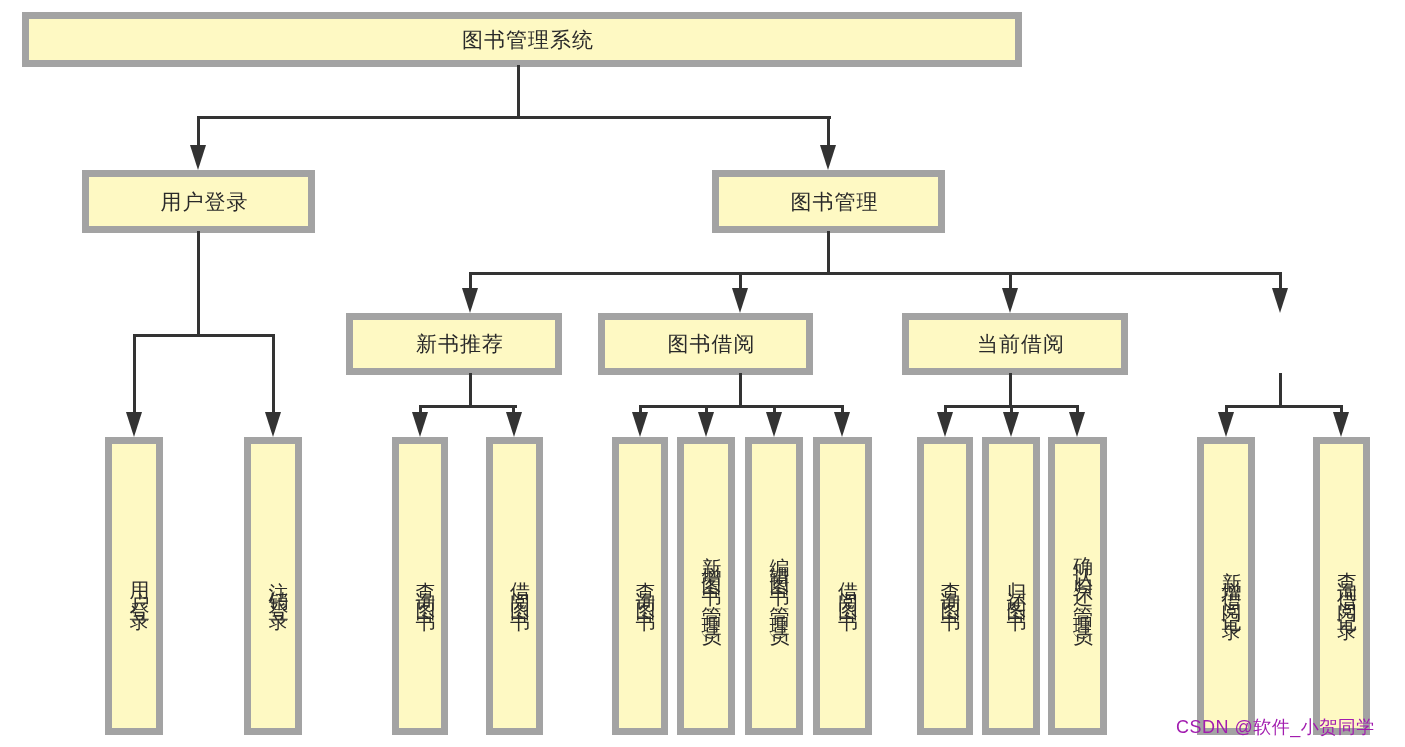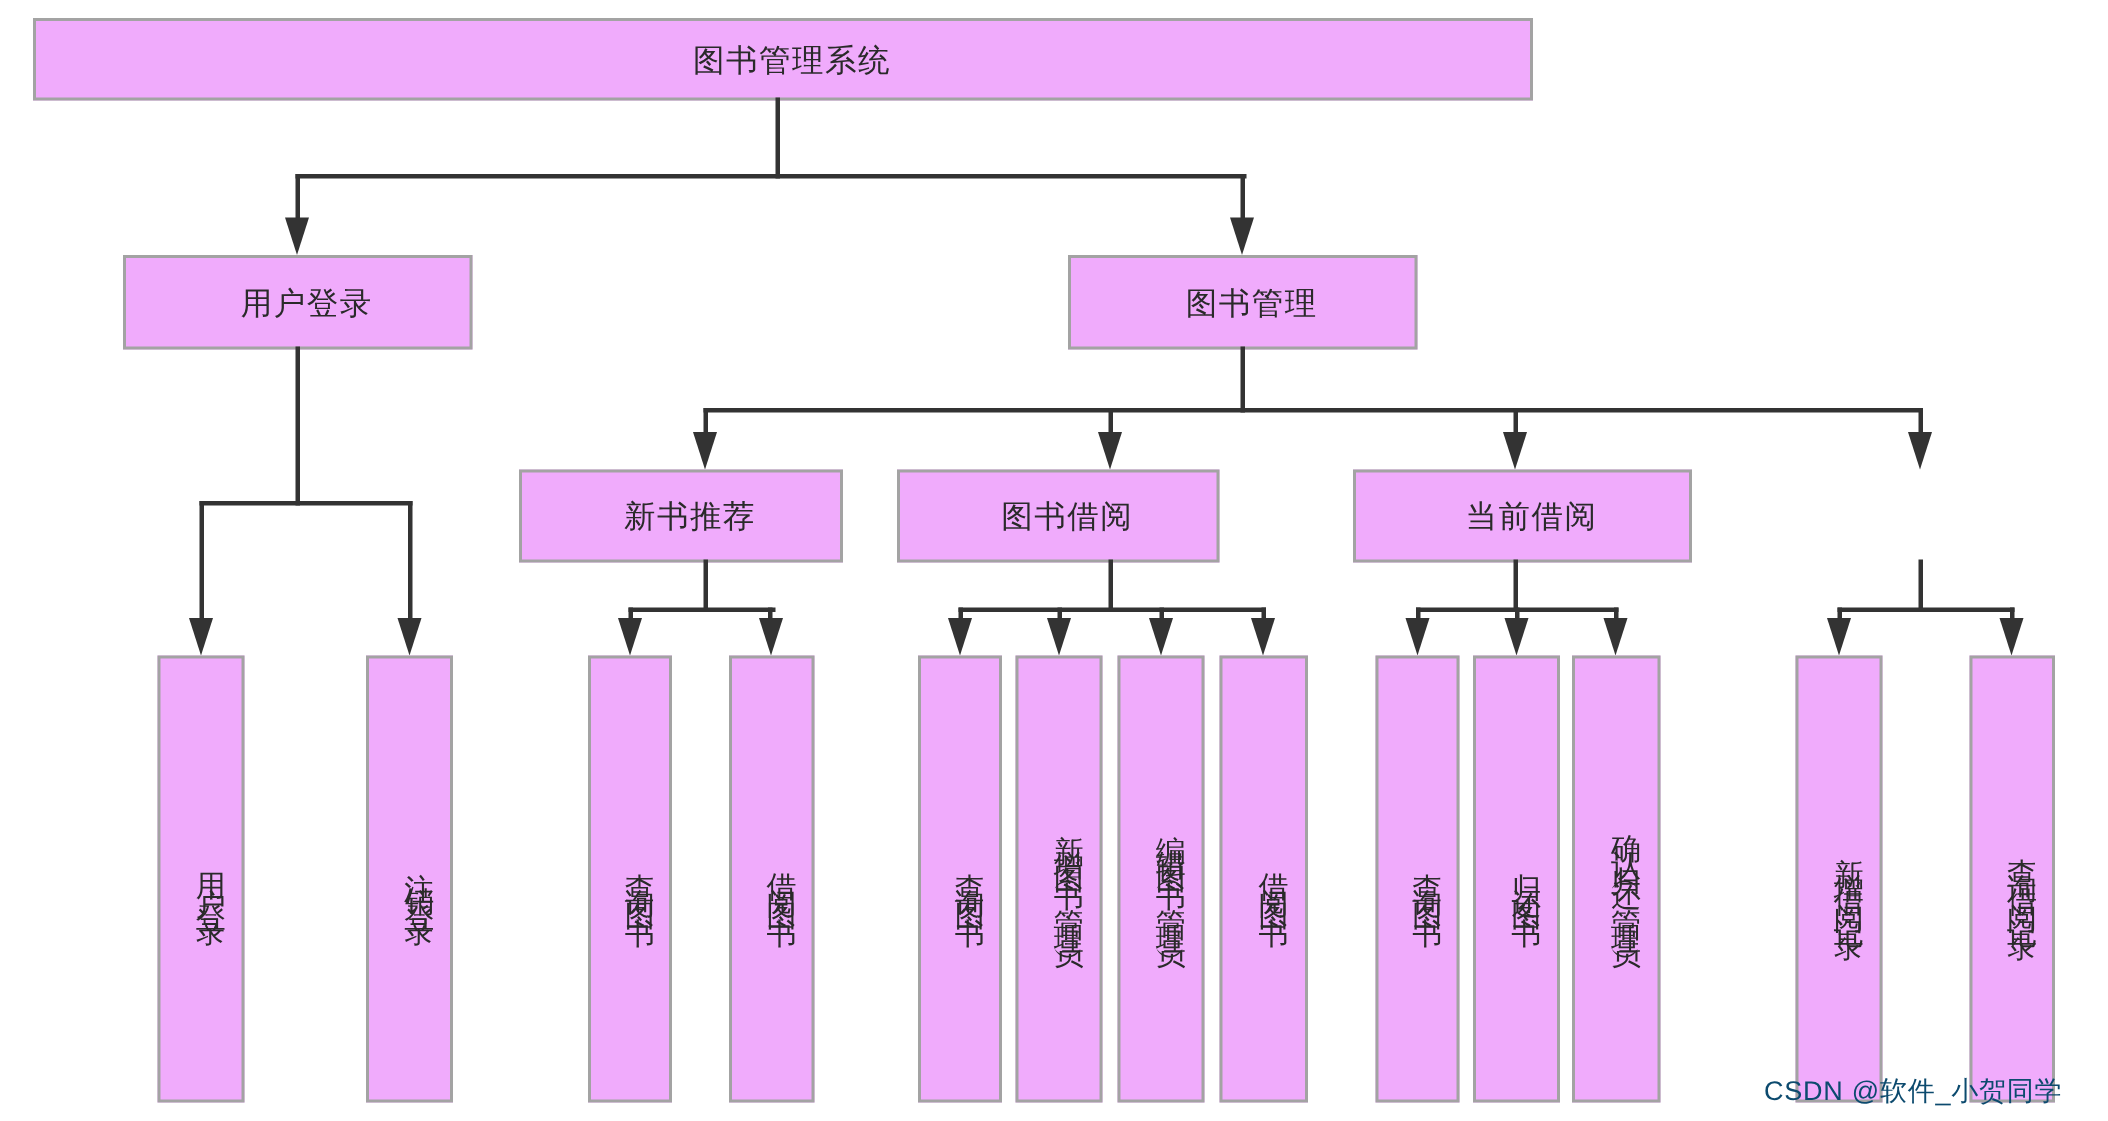--- a/index.html
+++ b/index.html
@@ -6,22 +6,22 @@
   #canvas{
     position:relative;
     width:1405px;height:747px;
     background:#ffffff;
     font-family:"Liberation Sans",sans-serif;
     overflow:hidden;
   }
   .box{
     position:absolute;
     box-sizing:border-box;
-    border:2px solid #a3a3a3;
-    background:#f0abfc;
+    border:7px solid #a3a3a3;
+    background:#fef9c3;
     display:flex;
     align-items:center;
     justify-content:center;
     color:#2a2a2a;
     padding-left:12px;
   }
   .box.h{font-size:21px;letter-spacing:1px;}
   .box.v{font-size:20px;}
   .box.v .vtext{
     writing-mode:vertical-rl;
@@ -35,21 +35,21 @@
     position:absolute;
     width:0;height:0;
     border-left:8px solid transparent;
     border-right:8px solid transparent;
     border-top:25px solid #333333;
   }
   .watermark{
     position:absolute;
     left:1176px;top:715px;
     font-size:18px;
-    color:#0c4a6e;
+    color:#a21caf;
     letter-spacing:0.5px;
     white-space:nowrap;
   }
 </style>
 </head>
 <body>
 
 <div id="canvas">
 
   <div class="box h" style="left:22px;top:12px;width:1000px;height:55px">

